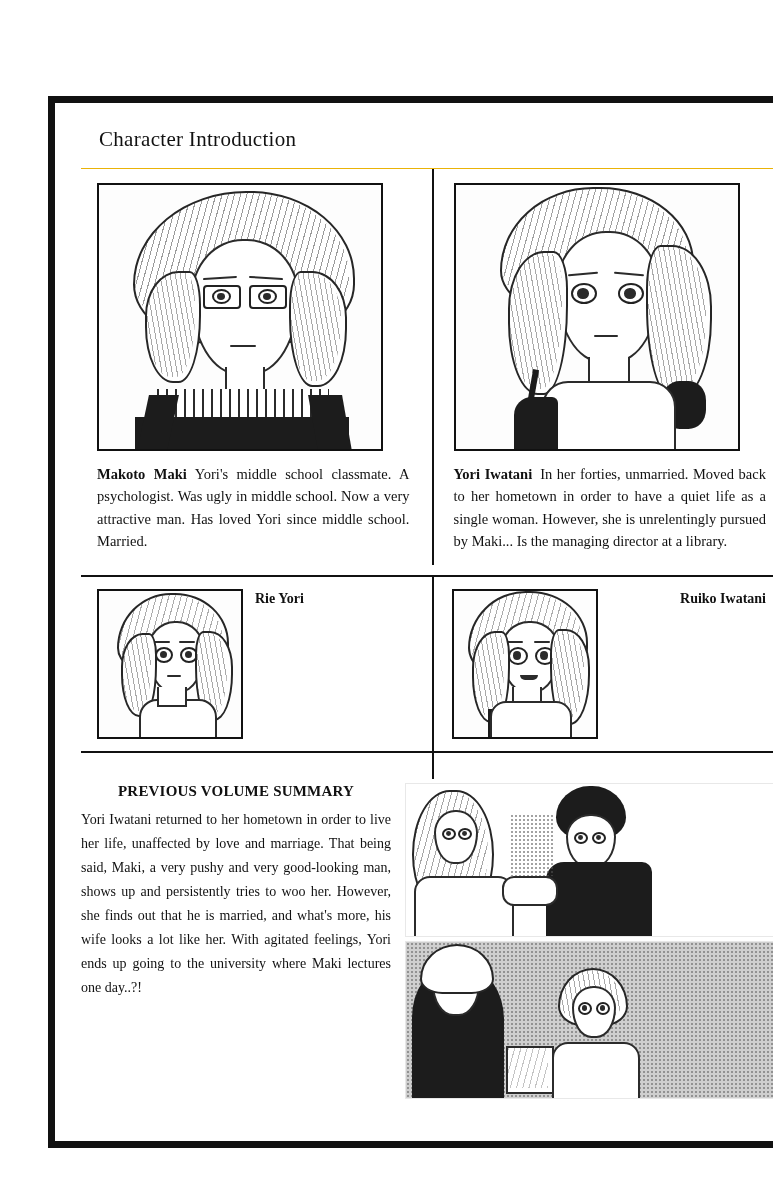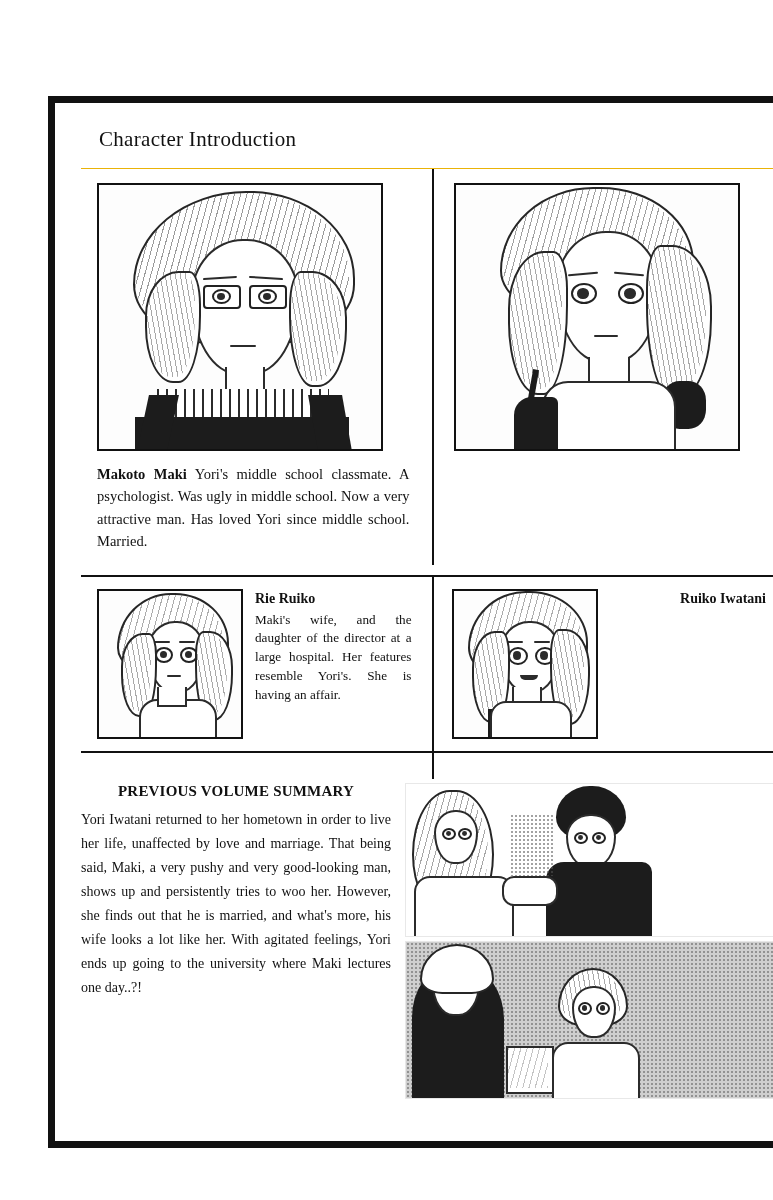--- a/index.html
+++ b/index.html
@@ -313,20 +313,23 @@
             <div class="neck" style="left:132px;top:172px;width:38px;height:26px;border-top:none;"></div>
             <div class="hairmass" style="left:52px;top:66px;width:56px;height:140px;border-radius:60% 24% 40% 50% / 40% 26% 62% 50%;"></div>
             <div class="strokes fine" style="left:54px;top:68px;width:52px;height:136px;border-radius:60% 24% 40% 50% / 40% 26% 62% 50%;"></div>
             <div class="hairmass" style="left:190px;top:60px;width:62px;height:150px;border-radius:22% 60% 50% 40% / 28% 40% 52% 60%;"></div>
             <div class="strokes fine" style="left:192px;top:62px;width:58px;height:146px;border-radius:22% 60% 50% 40% / 28% 40% 52% 60%;"></div>
             <div class="dark" style="left:206px;top:196px;width:44px;height:48px;border-radius:40%;"></div>
             <div class="body" style="left:86px;top:196px;width:130px;height:70px;border-radius:26px 26px 0 0;"></div>
             <div class="dark" style="left:70px;top:184px;width:6px;height:82px;transform:rotate(10deg);"></div>
             <div class="dark" style="left:58px;top:212px;width:44px;height:54px;border-radius:18px 6px 0 0;"></div>
           </div>
+          <div class="desc">
+            <span class="nm">Yori Iwatani</span><span>In her forties, unmarried. Moved back to her hometown in order to have a quiet life as a single woman. However, she is unrelentingly pursued by Maki... Is the managing director at a library.</span>
+          </div>
         </div>
       </div>
 
       <div class="grid-mid">
 
         <div class="mini left">
           <div class="portrait small">
             <div class="hairmass" style="left:18px;top:2px;width:108px;height:80px;border-radius:50% 50% 40% 40% / 68% 62% 36% 36%;"></div>
             <div class="strokes" style="left:20px;top:4px;width:104px;height:76px;border-radius:50% 50% 40% 40% / 68% 62% 36% 36%;opacity:.7;"></div>
             <div class="face" style="left:48px;top:30px;width:54px;height:68px;"></div>
@@ -336,22 +339,21 @@
             <div class="eye" style="left:81px;top:56px;width:14px;height:12px;"></div>
             <div class="mouth" style="left:68px;top:84px;width:14px;"></div>
             <div class="hairmass" style="left:22px;top:42px;width:32px;height:80px;border-radius:60% 22% 40% 50% / 40% 26% 60% 50%;"></div>
             <div class="strokes fine" style="left:24px;top:44px;width:28px;height:76px;border-radius:60% 22% 40% 50% / 40% 26% 60% 50%;"></div>
             <div class="hairmass" style="left:96px;top:40px;width:34px;height:86px;border-radius:22% 60% 50% 40% / 26% 40% 52% 60%;"></div>
             <div class="strokes fine" style="left:98px;top:42px;width:30px;height:82px;border-radius:22% 60% 50% 40% / 26% 40% 52% 60%;"></div>
             <div class="body" style="left:40px;top:108px;width:74px;height:42px;border-radius:18px 18px 0 0;"></div>
             <div class="neck" style="left:58px;top:96px;width:26px;height:18px;border-top:none;"></div>
           </div>
           <div class="txt">
-            <span class="nm">Rie Ruiko</span>
-            <span>Maki's wife, and the daughter of the director at a large hospital. Her features resemble Yori's. She is having an affair.</span>
+            <span class="nm">Rie Yori</span>
           </div>
         </div>
 
         <div class="mini right">
           <div class="portrait small">
             <div class="hairmass" style="left:14px;top:0px;width:116px;height:86px;border-radius:50% 50% 40% 40% / 66% 60% 38% 38%;"></div>
             <div class="strokes" style="left:16px;top:2px;width:112px;height:82px;border-radius:50% 50% 40% 40% / 66% 60% 38% 38%;opacity:.7;"></div>
             <div class="face" style="left:46px;top:30px;width:56px;height:68px;"></div>
             <div class="brow" style="left:53px;top:50px;width:16px;"></div>
             <div class="brow" style="left:80px;top:50px;width:16px;"></div>

